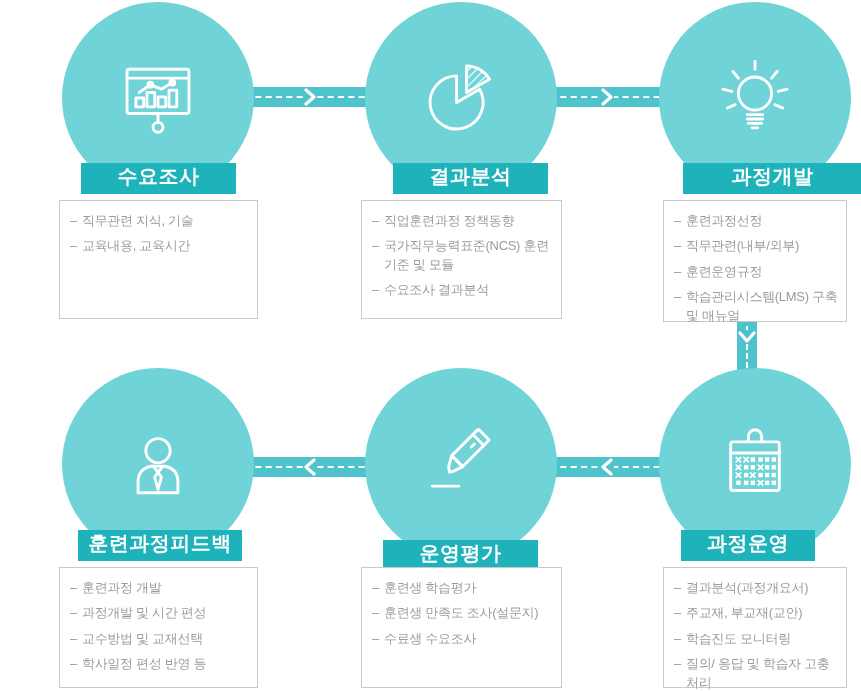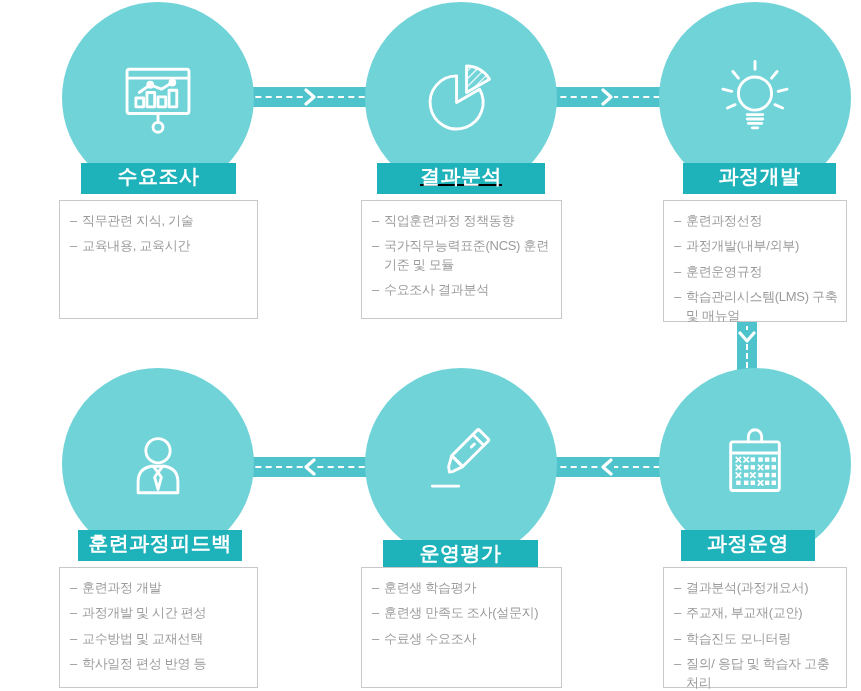--- a/index.html
+++ b/index.html
@@ -141,21 +141,21 @@
         <pattern id="hatch" width="5" height="5" patternUnits="userSpaceOnUse" patternTransform="rotate(45)">
           <line x1="0" y1="0" x2="0" y2="5" stroke="#fff" stroke-width="2"></line>
         </pattern>
       </defs>
       <g class="lineart" stroke-width="2.4">
         <path d="M34 42 L34 18 A24 24 0 1 0 54.8 30 Z"></path>
         <path d="M34 42 L34 18 A24 24 0 0 1 54.8 30 Z" transform="translate(9,-9)" fill="url(#hatch)"></path>
       </g>
     </svg>
   </div>
-  <div class="bar" style="left:377px; top:163px; width:168px;text-decoration:underline;">
+  <div class="bar" style="left:393px; top:163px; width:155px;">
     <span>결과분석</span>
   </div>
   <div class="box" style="left:361px; top:200px; width:201px; height:119px;">
     <div class="item">
       <span class="dash-ch">–</span>
       <span>직업훈련과정 정책동향</span>
     </div>
     <div class="item">
       <span class="dash-ch">–</span>
       <span>국가직무능력표준(NCS) 훈련기준 및 모듈</span>
@@ -177,31 +177,31 @@
         <line x1="38" y1="12" x2="38" y2="5"></line>
         <line x1="53" y1="20" x2="58" y2="14"></line>
         <line x1="23" y1="20" x2="18" y2="14"></line>
         <line x1="59" y1="32" x2="67" y2="30"></line>
         <line x1="17" y1="32" x2="9" y2="30"></line>
         <line x1="56" y1="44" x2="63" y2="47"></line>
         <line x1="20" y1="44" x2="13" y2="47"></line>
       </g>
     </svg>
   </div>
-  <div class="bar" style="left:683px; top:163px; width:153px;">
+  <div class="bar" style="left:683px; top:163px; width:179px;">
     <span>과정개발</span>
   </div>
   <div class="box" style="left:663px; top:200px; width:184px; height:122px;">
     <div class="item">
       <span class="dash-ch">–</span>
       <span>훈련과정선정</span>
     </div>
     <div class="item">
       <span class="dash-ch">–</span>
-      <span>과정개발(내부/외부)</span>
+      <span>직무관련(내부/외부)</span>
     </div>
     <div class="item">
       <span class="dash-ch">–</span>
       <span>훈련운영규정</span>
     </div>
     <div class="item">
       <span class="dash-ch">–</span>
       <span>학습관리시스템(LMS) 구축 및 매뉴얼</span>
     </div>
   </div>

